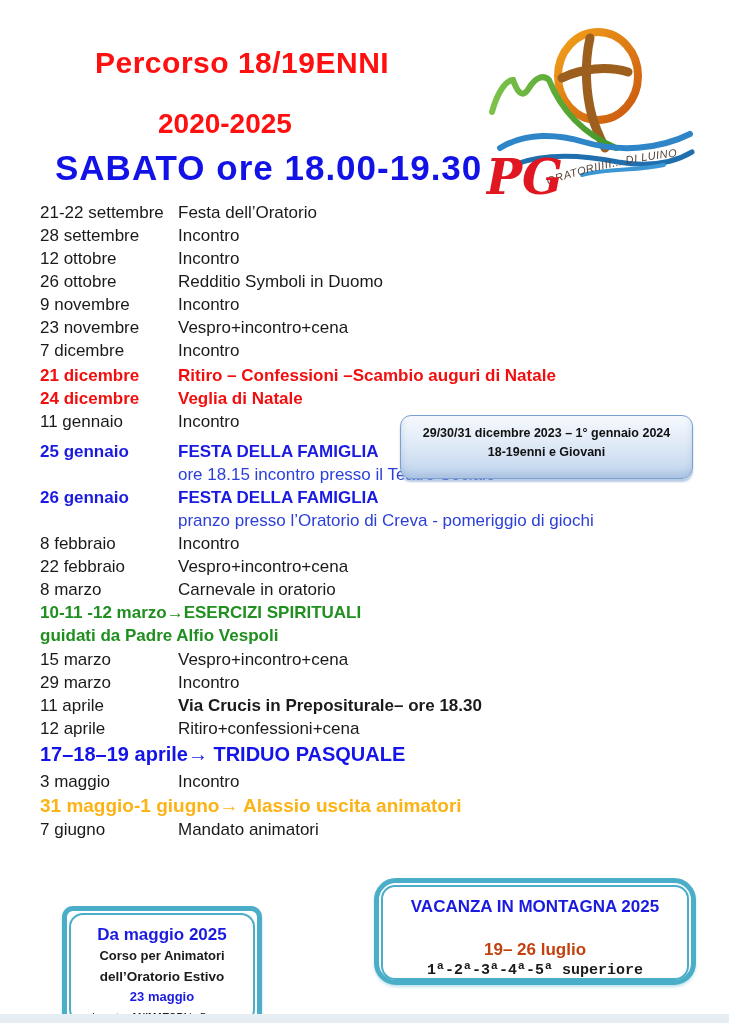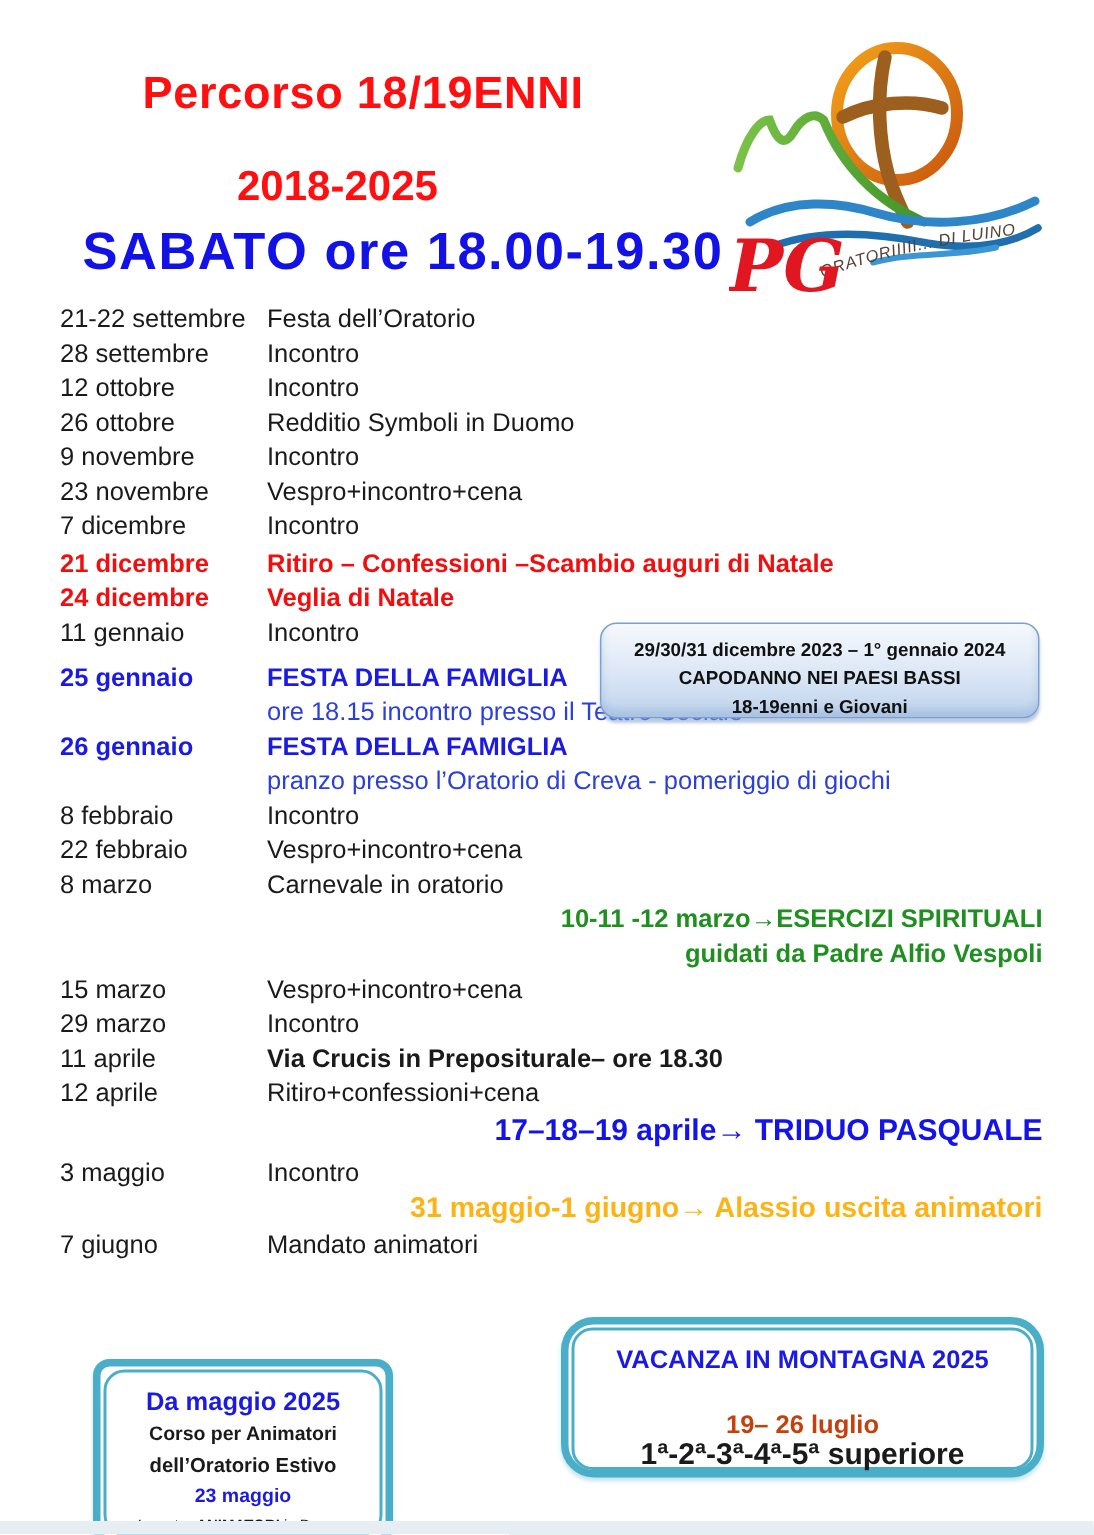--- a/index.html
+++ b/index.html
@@ -13,21 +13,21 @@
   .title3{position:absolute;left:55px;top:148px;font-size:35px;font-weight:700;color:#1212e6;letter-spacing:1px;}
   .logo{position:absolute;left:486px;top:24px;width:218px;height:172px;}
   
   .list{position:absolute;left:40px;top:204px;width:655px;}
   .row{display:flex;font-size:17px;line-height:18px;margin-bottom:5px;color:#1a1a1a;}
   .row .date{flex:0 0 138px;width:138px;}
   .row .event{flex:1;}
   .row.red{color:#f10e0e;font-weight:700;}
   .row.blue{color:#1a1ae0;font-weight:700;}
   .row.sub{color:#2b3fd9;padding-left:138px;}
-  .row.center-green,.row.center-blue,.row.center-orange{display:block;text-align:right;font-weight:700;}
+  .row.center-green,.row.center-blue,.row.center-orange{display:block;text-align:left;font-weight:700;}
   .row.center-green{color:#1f8f1f;font-size:17px;}
   .row.center-blue{color:#1414e8;font-size:20px;line-height:22px;}
   .row.center-orange{color:#fbb316;font-size:19px;line-height:20px;}
   .event.bold{font-weight:700;}
   
   .capobox{
     position:absolute;left:400px;top:415px;width:293px;height:64px;
     border:1.5px solid #7aa0cf;border-radius:11px;
     background:linear-gradient(180deg,#f6f9fd 0%,#dde8f6 50%,#bfd3ec 100%);
     box-shadow:0 3px 2px rgba(130,160,205,.55), inset 0 -5px 6px rgba(130,160,205,.35);
@@ -39,29 +39,29 @@
     box-shadow:0 2px 3px rgba(74,174,200,.35);}
   .tealbox .inner{border:2px solid #4aaec8;border-radius:14px;margin:2px;padding:9px 6px 8px;text-align:center;background:#fff;height:calc(100% - 23px);}
   .box-anim{left:62px;top:906px;width:200px;height:123px;box-sizing:border-box;border-radius:11px;}
   .box-mont{left:374px;top:878px;width:322px;height:107px;box-sizing:border-box;}
   .bl-blue{color:#1a1ae0;font-weight:700;}
   .bl-red{color:#c2410c;font-weight:700;}
   .t17{font-size:17px;line-height:21px;}
   .t19{font-size:13px;line-height:22px;}
   .t14{font-size:13.5px;line-height:19px;font-weight:700;}
   .t14n{font-size:10px;line-height:20px;font-weight:400;}
-  .t15{font-size:20px;line-height:21px;font-weight:700;}
+  .t15{font-size:15px;line-height:21px;font-weight:700;font-family:Liberation Mono, monospace;}
   .gap24{height:22px;}
   .page-edge{position:absolute;left:0;bottom:0;width:100%;height:9px;background:#e6edf3;}
 </style>
 </head>
 <body>
 
 <div class="title1">Percorso 18/19ENNI</div>
-<div class="title2">2018-2025</div>
+<div class="title2">2020-2025</div>
 <div class="title3">SABATO ore 18.00-19.30</div>
 
 <svg class="logo" viewBox="0 0 218 172" xmlns="http://www.w3.org/2000/svg">
   <defs>
     <linearGradient id="sunGrad" x1="0" y1="0" x2="1" y2="1">
       <stop offset="0" stop-color="#f3a21a"></stop>
         <stop offset="1" stop-color="#c9570f"></stop>
     </linearGradient>
     <linearGradient id="mntGrad" x1="0" y1="0" x2="1" y2="0">
       <stop offset="0" stop-color="#7cc24a"></stop>
@@ -178,21 +178,20 @@
     </div>
     <div class="row center-orange" style="margin-top: 2px;">31 maggio-1 giugno→ Alassio uscita animatori</div>
     <div class="row plain">
       <span class="date">7 giugno</span>
       <span class="event">Mandato animatori</span>
     </div>
   </div>
 
 <div class="capobox">
   <div>29/30/31 dicembre 2023 – 1° gennaio 2024</div>
-  <div>CAPODANNO NEI PAESI BASSI</div>
   <div>18-19enni e Giovani</div>
 </div>
 
 <div class="tealbox box-anim">
   <div class="inner">
     <div class="bl-blue t17">Da maggio 2025</div>
     <div class="t19" style="font-weight:700">Corso per Animatori</div>
     <div class="t14">dell’Oratorio Estivo</div>
     <div class="bl-blue t19">23 maggio</div>
     <div class="t14n"><span>Incontro </span><span style="font-weight:700">ANIMATORI</span><span> in Duomo</span></div>

